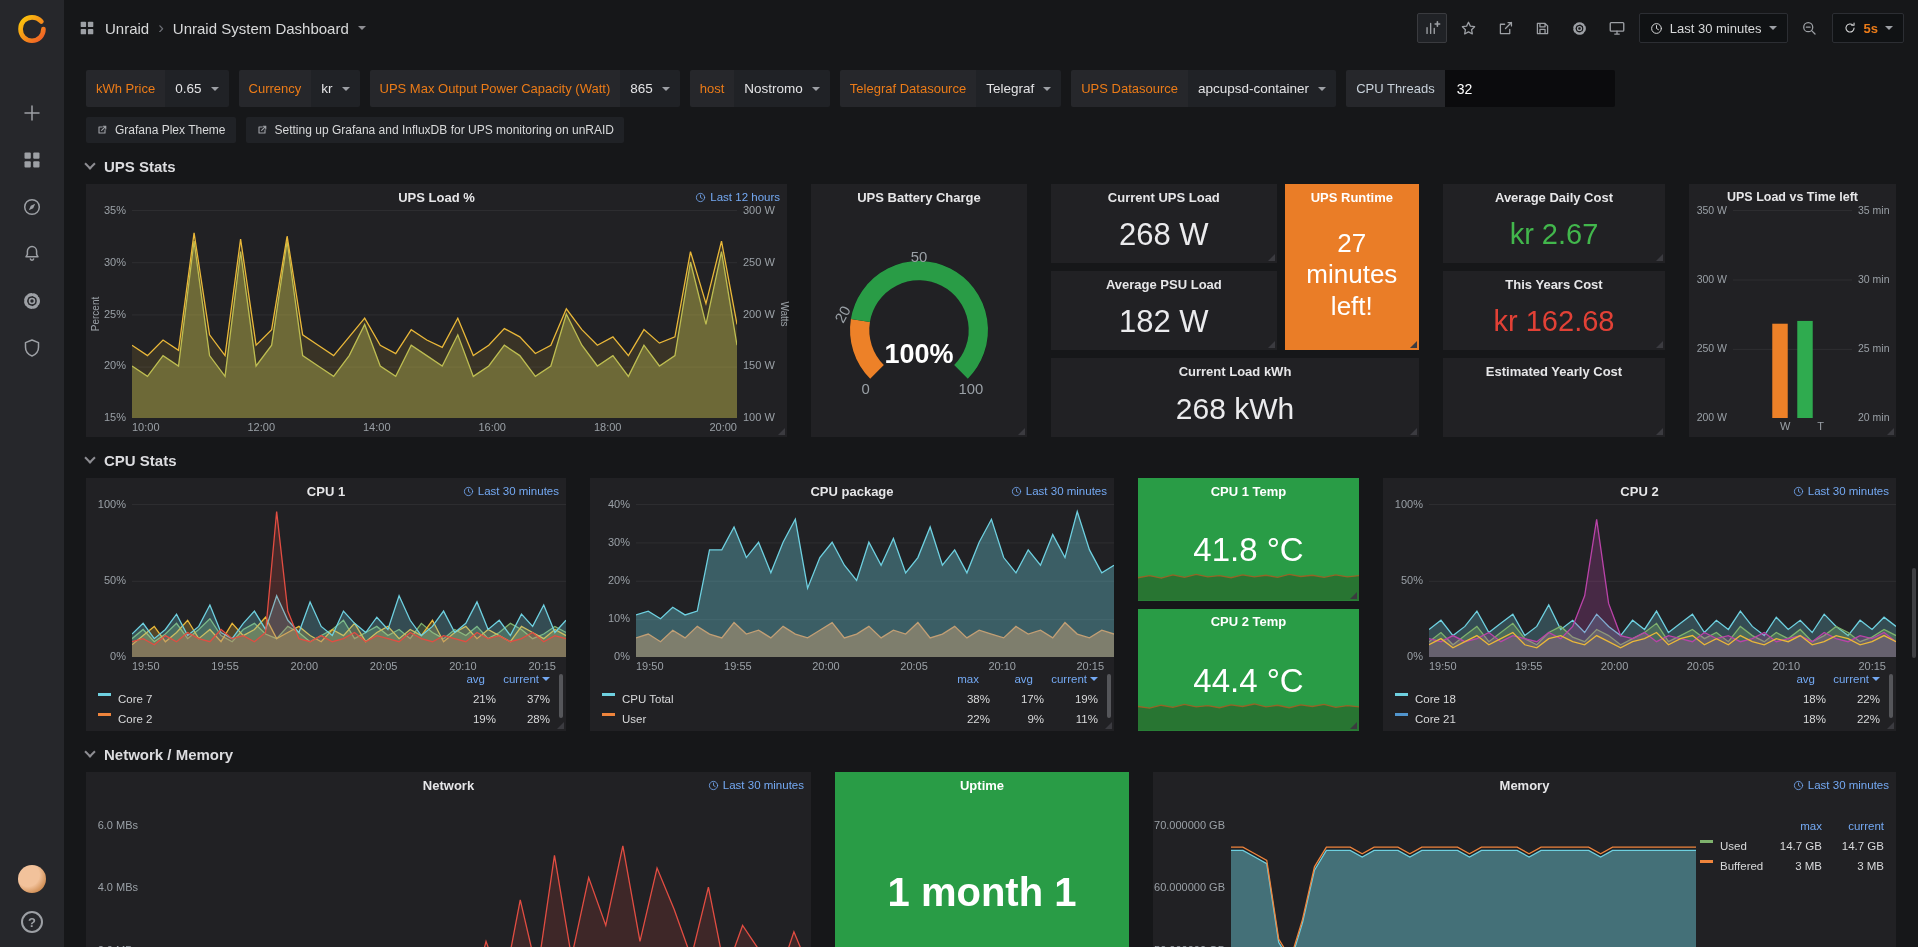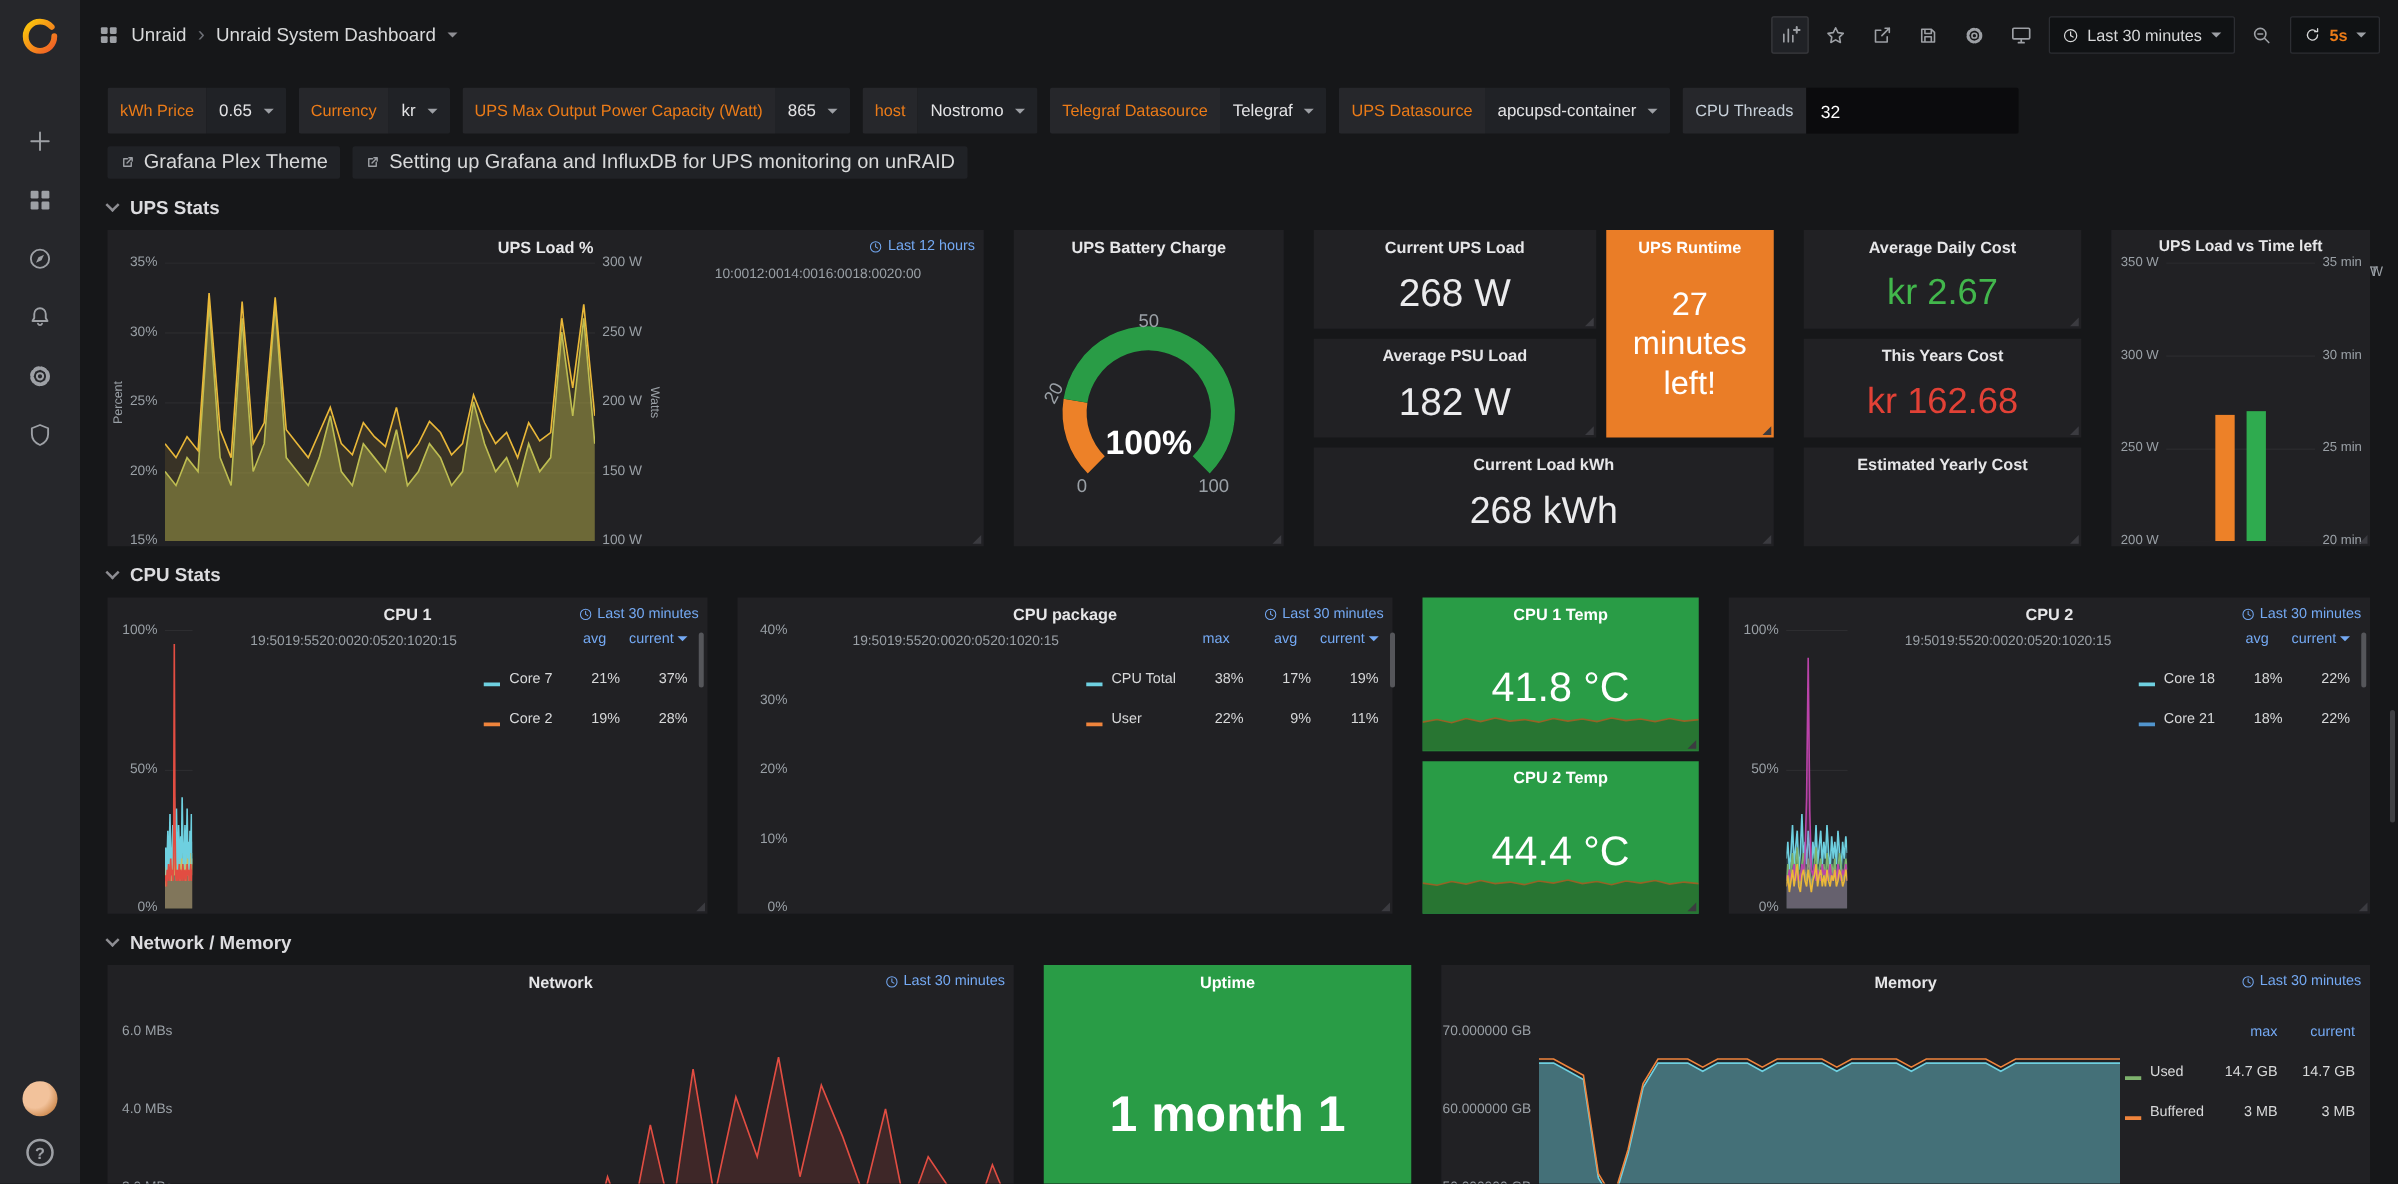--- a/index.html
+++ b/index.html
@@ -32,30 +32,30 @@
   
   .dash{flex:1;padding:6px 22px 0;overflow:hidden;position:relative}
   .submenu{display:flex;gap:10px;align-items:center;margin-top:8px;flex:none}
   .var-chip{display:flex;align-items:stretch;height:37px;border-radius:2px;overflow:hidden;cursor:pointer}
   .var-label{display:flex;align-items:center;padding:0 10px;background:#26272b;color:var(--orange);font-weight:400}
   .var-label.plain{color:#c7d0d9}
   .var-value{display:flex;align-items:center;gap:9px;padding:0 10px;background:#202226;color:#e3e3e5;font-size:13.5px}
   .var-value .caret{color:#9da0a5}
   .cpu-input{width:170px;background:#0b0b0d;color:#fff;display:flex;align-items:center;padding:0 12px;font-size:14px}
   .links{display:flex;gap:10px;margin:10px 0 0}
-  .link-chip{display:flex;align-items:center;gap:7px;background:#202226;height:26px;padding:0 10px;border-radius:2px;font-size:16px;color:#d8d9da;cursor:pointer}
+  .link-chip{display:flex;align-items:center;gap:7px;background:#202226;height:26px;padding:0 10px;border-radius:2px;font-size:12px;color:#d8d9da;cursor:pointer}
   .row-header{display:flex;align-items:center;gap:10px;padding:15px 0 9px;font-weight:700;font-size:15px;color:#dcdcdf;cursor:pointer}
   .chev{width:8px;height:8px;border-right:2px solid #8e8e93;border-bottom:2px solid #8e8e93;transform:rotate(45deg);margin-top:-5px}
   .row{display:flex;gap:24px;height:253px;flex:none}
   
   .panel{background:#212124;position:relative;display:flex;flex-direction:column;min-width:0}
   .panel::after{content:"";position:absolute;right:2px;bottom:2px;width:0;height:0;border-left:7px solid transparent;border-bottom:7px solid #3b3b40}
   .p-title{height:26px;flex:none;display:flex;align-items:center;justify-content:center;font-weight:700;font-size:13px;color:#e6e6e8;position:relative;cursor:pointer}
   .time-ov{position:absolute;right:7px;top:0;height:100%;display:flex;align-items:center;gap:4px;color:var(--blue);font-size:11.5px;font-weight:400}
-  .chart-col{flex:1;display:flex;flex-direction:row;min-height:0;padding-bottom:4px}
+  .chart-col{flex:1;display:flex;flex-direction:column;min-height:0;padding-bottom:4px}
   .chart-main{flex:1;display:flex;position:relative;min-height:0}
   .yax{display:flex;flex-direction:column;justify-content:space-between;font-size:11px;color:#9aa0a6;padding:0 6px;flex:none;line-height:1;margin:-5px 0}
   .yax.left{align-items:flex-end;width:46px}
   .yax.right{align-items:flex-start;width:50px}
   .yax-abs{width:58px;position:relative;flex:none;font-size:11px;color:#9aa0a6}
   .yax-abs span{position:absolute;right:6px;transform:translateY(-50%)}
   .plot{flex:1;position:relative;overflow:hidden;cursor:crosshair}
   .g25{background-image:linear-gradient(rgba(255,255,255,.055) 1px,transparent 1px);background-size:100% 25.1%}
   .g50{background-image:linear-gradient(rgba(255,255,255,.055) 1px,transparent 1px);background-size:100% 50.2%}
   .g33{background-image:linear-gradient(rgba(255,255,255,.055) 1px,transparent 1px);background-size:100% 33.4%}
@@ -65,21 +65,21 @@
   .xax{flex:none;display:flex;justify-content:space-between;font-size:11px;color:#9aa0a6;padding-top:3px}
   .xax.pLR{padding-left:46px;padding-right:50px}
   .xax.pL{padding-left:46px;padding-right:10px}
   .legend-inline{flex:none;display:flex;justify-content:space-between;padding:5px 12px 1px 34px;font-size:11.5px;color:#d8d9da}
   .li{display:flex;align-items:center;gap:6px}
   .li i,.sw{width:13px;height:3px;display:inline-block;flex:none}
   .legend-table{flex:none;padding:1px 16px 2px 12px;font-size:11.5px;position:relative}
   .lt-head{display:flex;justify-content:flex-end;color:var(--blue);align-items:center}
   .lt-head .col,.lt-row .col{width:54px;text-align:right}
   .lt-head .caret{margin-left:3px;color:var(--blue)}
-  .lt-row{display:flex;align-items:flex-end;margin-top:20px}
+  .lt-row{display:flex;align-items:flex-start;margin-top:8px}
   .sw{margin-right:7px}
   .nm{flex:1;color:#d8d9da;cursor:pointer;text-align:left}
   .lscroll{position:absolute;right:3px;top:2px;width:4px;height:44px;background:#55565a;border-radius:2px;cursor:pointer}
   .legend-right{width:200px;flex:none;padding:22px 12px 0 4px;font-size:11.5px}
   
   .stat-val{flex:1;display:flex;align-items:center;justify-content:center;font-size:31px;font-weight:400;color:#ebebed;padding-bottom:4px;text-align:center}
   .val-green{color:var(--value-green)} .val-red{color:var(--value-red)}
   .panel-orange{background:var(--panel-orange)} .panel-orange .p-title{color:#fff}
   .panel-orange .stat-val{color:#fff;font-size:26px;line-height:1.2;padding:0 6px 10px}
   .panel-green{background:var(--panel-green)} .panel-green .p-title{color:#fff}

